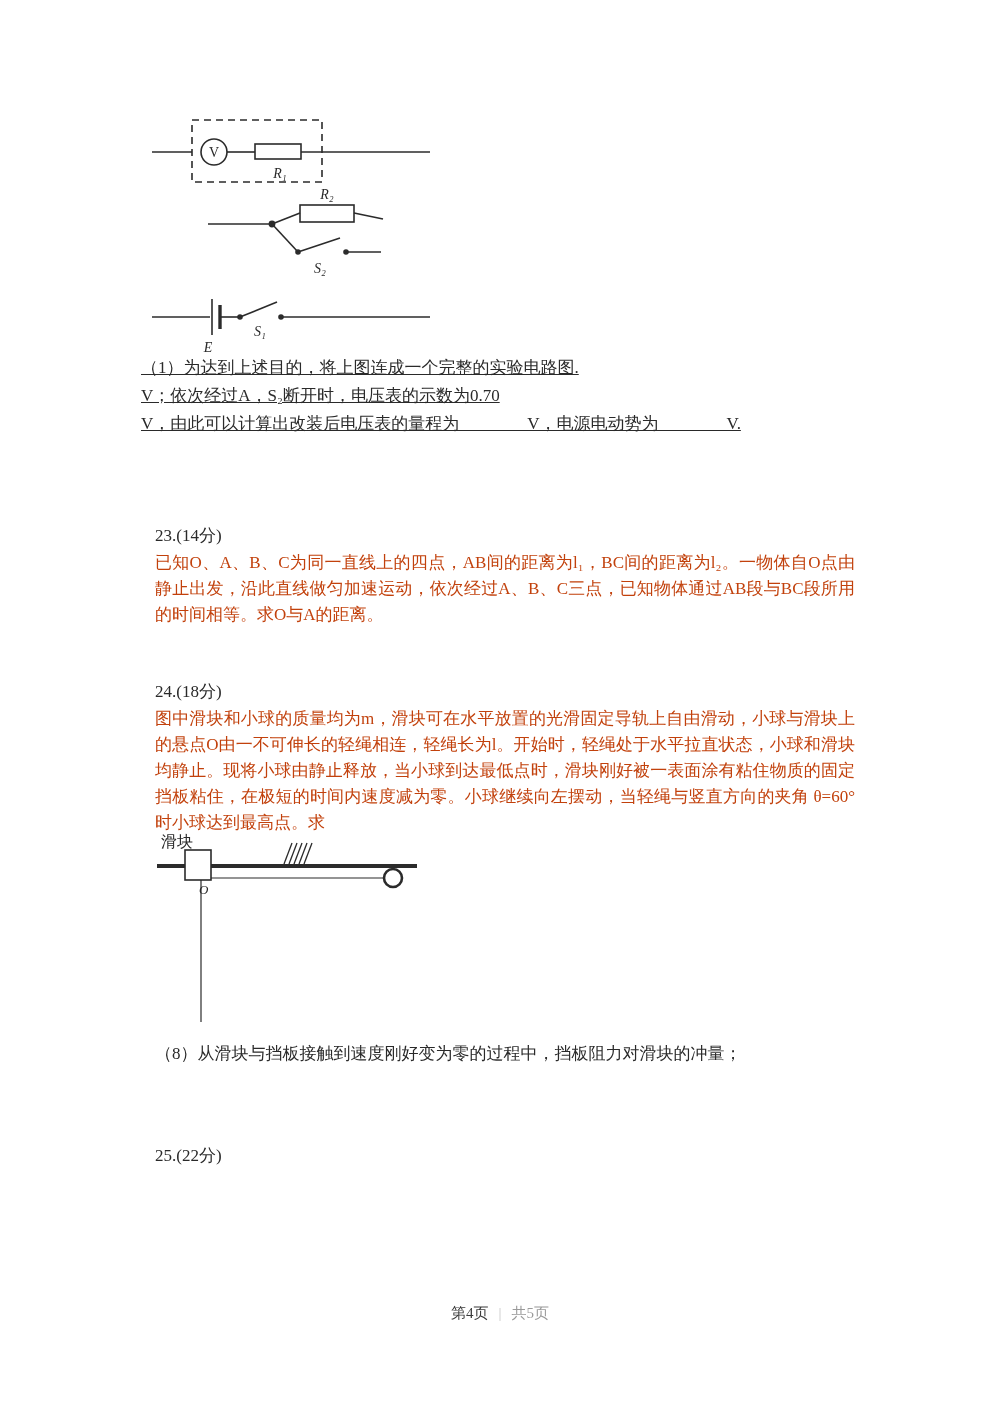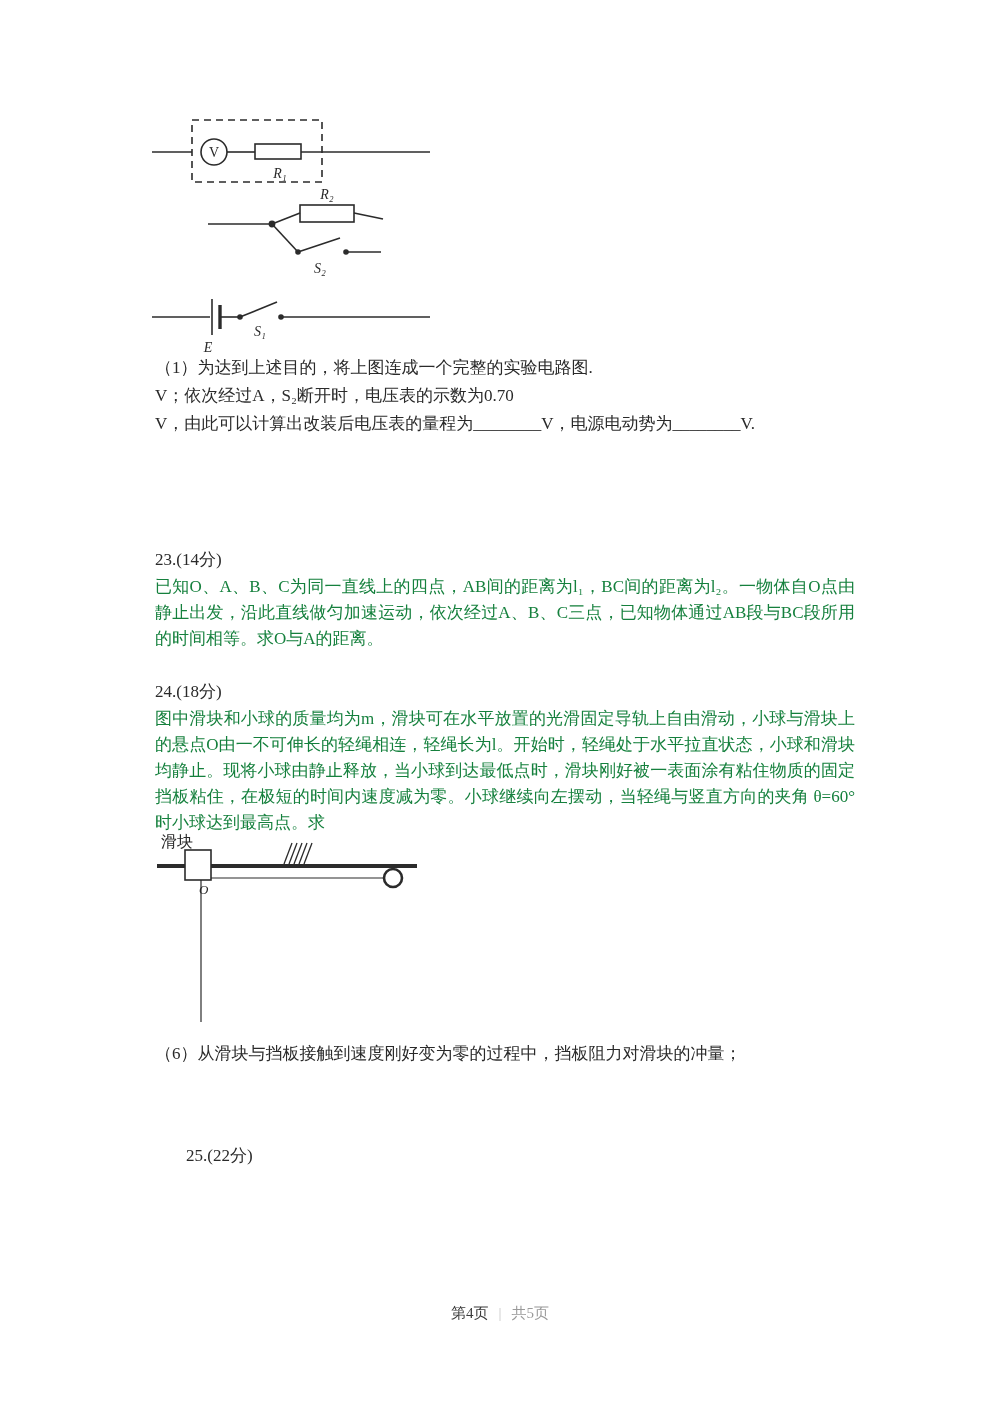--- a/index.html
+++ b/index.html
@@ -5,21 +5,21 @@
   * { margin:0; padding:0; box-sizing:border-box; }
   html,body { width:1000px; height:1414px; }
   body {
     background:#ffffff;
     font-family:"Liberation Serif","DejaVu Serif",serif;
     color:#2a2a2a;
   }
   .page { position:relative; width:1000px; height:1414px; background:#ffffff; overflow:hidden; }
   .abs { position:absolute; }
   .txt { font-size:17px; line-height:28px; color:#2a2a2a; }
-  .para { font-size:17px; line-height:26px; text-align:justify; color:#15803d; }
+  .para { font-size:17px; line-height:26px; text-align:justify; color:#c2410c; }
   .qnum { font-size:17px; line-height:28px; color:#2a2a2a; }
   .footer { width:1000px; text-align:center; font-size:15px; color:#9a9a9a; }
   .footer .cur { color:#3a3a3a; font-weight:normal; }
   .footer .sep { margin:0 10px; color:#c9c9c9; }
   svg text { font-family:"Liberation Serif","DejaVu Serif",serif; }
 </style>
 </head>
 <body>
 
 <div class="page">
@@ -57,27 +57,27 @@
     <g fill="#2b2b2b" font-size="14" font-style="italic" text-anchor="middle">
       <text x="64" y="45" font-style="normal">V</text>
       <text x="130" y="66">R₁</text>
       <text x="177" y="87">R₂</text>
       <text x="170" y="161">S₂</text>
       <text x="110" y="224">S₁</text>
       <text x="58" y="240">E</text>
     </g>
   </svg>
 
-  <div class="abs txt" style="left:155px; top:354px; width:700px;">
+  <div class="abs txt" style="left:141px; top:354px; width:700px;text-decoration:underline;">
     <div>（1）为达到上述目的，将上图连成一个完整的实验电路图.</div>
     <div>V；依次经过A，S₂断开时，电压表的示数为0.70</div>
     <div>V，由此可以计算出改装后电压表的量程为________V，电源电动势为________V.</div>
   </div>
 
-  <div class="abs" style="left:155px; top:522px; width:700px;margin-top:24px;">
+  <div class="abs" style="left:155px; top:522px; width:700px;">
     <div class="qnum">23.(14分)</div>
     <div class="para">已知O、A、B、C为同一直线上的四点，AB间的距离为l₁，BC间的距离为l₂。一物体自O点由静止出发，沿此直线做匀加速运动，依次经过A、B、C三点，已知物体通过AB段与BC段所用的时间相等。求O与A的距离。</div>
   </div>
 
   <div class="abs" style="left:155px; top:678px; width:700px;font-family:Liberation Serif, serif;">
     <div class="qnum">24.(18分)</div>
     <div class="para">图中滑块和小球的质量均为m，滑块可在水平放置的光滑固定导轨上自由滑动，小球与滑块上的悬点O由一不可伸长的轻绳相连，轻绳长为l。开始时，轻绳处于水平拉直状态，小球和滑块均静止。现将小球由静止释放，当小球到达最低点时，滑块刚好被一表面涂有粘住物质的固定挡板粘住，在极短的时间内速度减为零。小球继续向左摆动，当轻绳与竖直方向的夹角 θ=60° 时小球达到最高点。求</div>
   </div>
 
   <svg class="abs" width="270" height="196" viewBox="0 0 270 196" style="left:155px; top:830px;">
@@ -97,24 +97,24 @@
 
     <text x="44" y="64" font-size="13" font-style="italic" fill="#2a2a2a">O</text>
 
     <line x1="56" y1="48" x2="228" y2="48" stroke="#2b2b2b" stroke-width="1.2"></line>
     <circle cx="238" cy="48" r="9" fill="#ffffff" stroke="#2b2b2b" stroke-width="2.6"></circle>
 
     <line x1="46" y1="50" x2="46" y2="192" stroke="#2b2b2b" stroke-width="1.2"></line>
   </svg>
 
   <div class="abs txt" style="left:155px; top:1040px; width:700px;">
-    <div>（6）从滑块与挡板接触到速度刚好变为零的过程中，挡板阻力对滑块的冲量；</div>
+    <div>（8）从滑块与挡板接触到速度刚好变为零的过程中，挡板阻力对滑块的冲量；</div>
   </div>
 
-  <div class="abs" style="left:155px; top:1142px; width:700px;margin-left:31px;">
+  <div class="abs" style="left:155px; top:1142px; width:700px;">
     <div class="qnum">25.(22分)</div>
   </div>
 
   <div class="abs footer" style="left:0px; top:1304px;">
     <span class="cur">第4页</span><span class="sep">|</span><span>共5页</span>
   </div>
 
 </div>
 
 </body></html>

